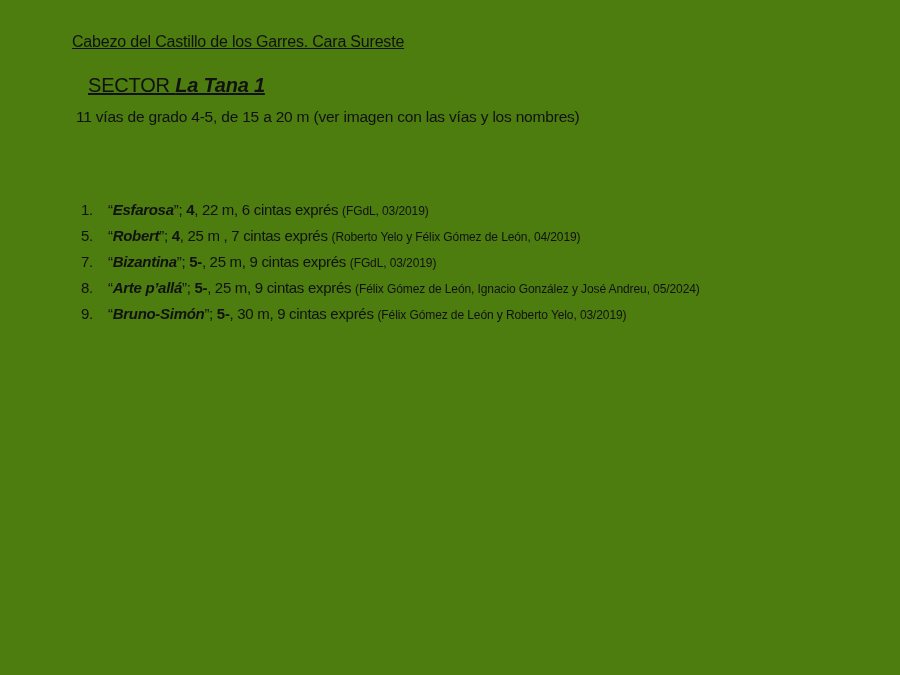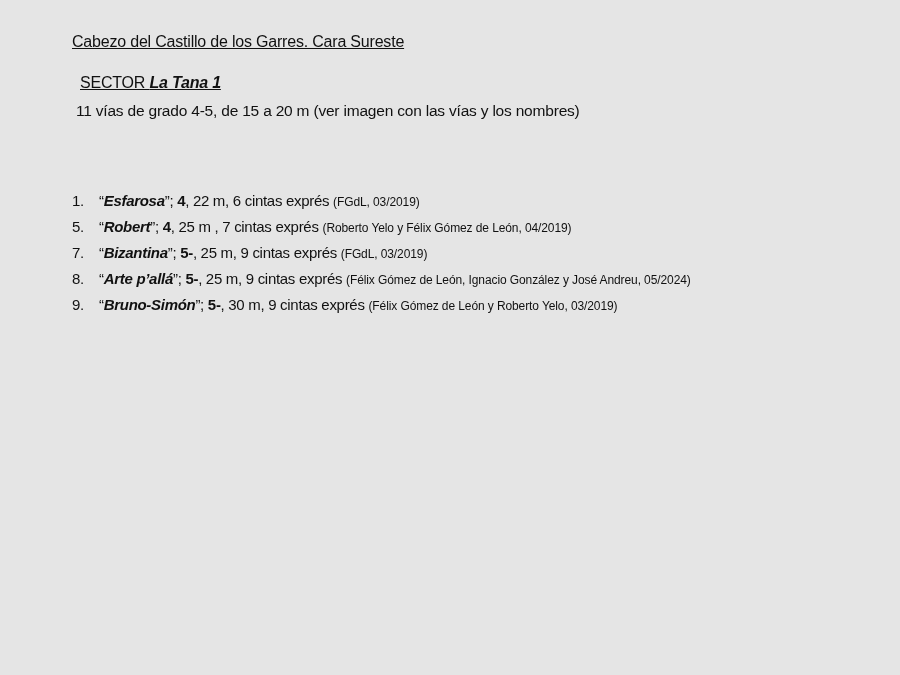--- a/index.html
+++ b/index.html
@@ -12,56 +12,56 @@
       height: 675px;
       position: relative;
       overflow: hidden;
       font-family: "Liberation Sans", "DejaVu Sans", sans-serif;
       color: #111111;
     }
     .page {
       position: absolute;
       left: 0; top: 0;
       width: 900px; height: 675px;
-      background: #e5e5e5;
+      background: #4d7c0f;
     }
     .title {
       position: absolute;
       left: 72px;
       top: 33px;
       font-size: 16px;
       text-decoration: underline;
       letter-spacing: -0.2px;
     }
     .sector-heading {
       position: absolute;
-      left: 80px;
-      font-size: 16px;
+      left: 88px;
+      font-size: 20px;
       text-decoration: underline;
       letter-spacing: -0.2px;
       text-align: center;
     }
     .sector-heading .sector-name {
       font-weight: bold;
       font-style: italic;
     }
     .sector1-heading { top: 74px; }
     .sector2-heading { top: 164px; }
     .sector1-desc {
       position: absolute;
       left: 76px;
-      top: 102px;
+      top: 108px;
       font-size: 15.5px;
       letter-spacing: -0.2px;
     }
     .routes {
       position: absolute;
       left: 72px;
       top: 191px;
-      margin: 0;
+      margin: 9px;
       padding: 0;
       list-style: none;
     }
     .route {
       height: 26px;
       line-height: 20px;
       font-size: 15px;
       white-space: nowrap;
       letter-spacing: -0.3px;
     }

